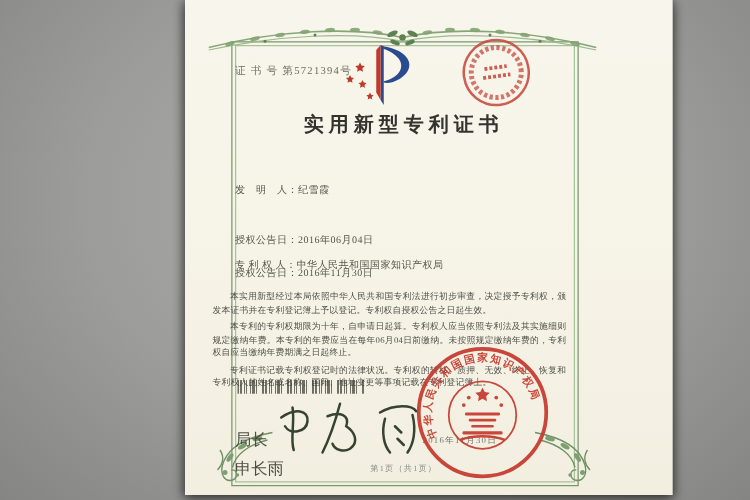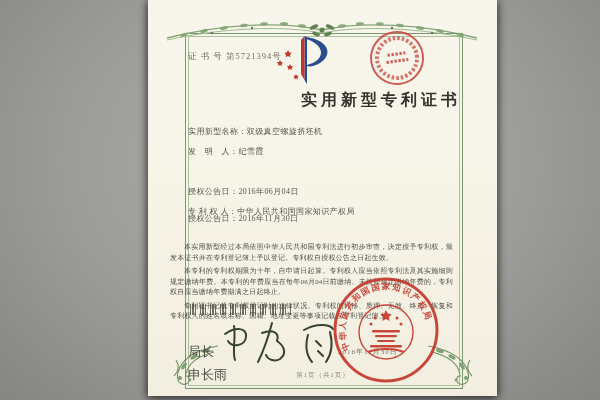--- a/index.html
+++ b/index.html
@@ -2,36 +2,36 @@
 <html><head>
 <meta charset="utf-8">
 <style>
   html,body{margin:0;padding:0;}
   body{width:600px;height:400px;overflow:hidden;
        font-family:"Liberation Serif","DejaVu Serif",serif;}
   .stage{position:relative;width:600px;height:400px;
          background:radial-gradient(ellipse at 50% 40%, #aeaeac 0%, #9c9c9a 55%, #858583 100%);}
   .paper{position:absolute;left:148px;top:0;width:349px;height:396px;
          background:linear-gradient(180deg,#f8f6ec 0%,#f6f3e6 60%,#f2efe1 100%);
-         box-shadow:0 4px 9px rgba(0,0,0,.45), 3px 0 6px rgba(0,0,0,.25), -3px 0 6px rgba(0,0,0,.25);}
+         box-shadow:0 4px 9px rgba(0,0,0,.45), 3px 0 6px rgba(0,0,0,.25), -3px 0 6px rgba(0,0,0,.25);padding-left:41px;}
   .frame{position:absolute;left:37px;top:33px;width:276px;height:354px;
          border:1px solid #7a976f;z-index:1;}
   .frame::after{content:"";position:absolute;left:2px;top:2px;right:2px;bottom:2px;
          border:1px solid #a9c29c;}
   .garland{position:absolute;left:14px;top:19px;width:320px;height:27px;z-index:2;}
   .certno{position:absolute;left:40px;top:51px;font-size:8.5px;color:#6e6e62;
           letter-spacing:1px;z-index:3;}
   .logo{position:absolute;left:120px;top:34px;width:74px;height:56px;z-index:3;}
   .fake-stamp{position:absolute;left:220px;top:29px;width:58px;height:58px;z-index:4;
           transform:rotate(-8deg);opacity:.85;}
-  .title{position:absolute;left:37px;top:90px;width:276px;text-align:right;
+  .title{position:absolute;left:37px;top:90px;width:276px;text-align:center;
          font-size:16px;font-weight:bold;letter-spacing:4px;color:#34342e;z-index:3;}
   .field{position:absolute;left:40px;font-size:8px;color:#56564c;letter-spacing:.4px;
          z-index:3;white-space:nowrap;}
-  .body-text{position:absolute;left:22px;top:242px;width:283px;z-index:3;}
+  .body-text{position:absolute;left:22px;top:232px;width:283px;z-index:3;}
   .body-text p{margin:0 0 3px 0;font-size:7px;line-height:1.5;color:#50504a;
          text-align:justify;text-indent:2em;letter-spacing:.2px;}
   .barcode{position:absolute;left:42px;top:304px;width:102px;height:11px;opacity:.72;z-index:3;
          background:repeating-linear-gradient(90deg,#3d3d35 0 1px,transparent 1px 2px,
            #3d3d35 2px 4px,transparent 4px 5px,#3d3d35 5px 6px,transparent 6px 7px,
            #3d3d35 7px 7.5px,transparent 7.5px 10px);}
   .director{position:absolute;left:40px;top:340px;font-size:13px;color:#4d4d44;
          line-height:1.8;z-index:3;}
   .signature{position:absolute;left:72px;top:318px;width:120px;height:52px;z-index:3;}
   .seal-date{position:absolute;left:190px;top:347px;font-size:7px;color:#75756a;
@@ -131,23 +131,20 @@
 
     <svg class="fake-stamp" viewBox="0 0 58 58">
       <circle cx="29" cy="29" r="26" fill="none" stroke="#c7443a" stroke-width="2"></circle>
       <circle cx="29" cy="29" r="20" fill="none" stroke="#c7443a" stroke-width="4" stroke-dasharray="2.6 2" opacity="0.85"></circle>
       <line x1="20" y1="25" x2="38" y2="25" stroke="#c7443a" stroke-width="3" stroke-dasharray="2.4 1.6"></line>
       <line x1="18" y1="32" x2="40" y2="32" stroke="#c7443a" stroke-width="3" stroke-dasharray="2.4 1.6"></line>
     </svg>
 
     <div class="title">实用新型专利证书</div>
 
-    <div class="field" style="top:126px">
-      <span>实用新型名称：</span><span>双级真空螺旋挤坯机</span>
-    </div>
     <div class="field" style="top:146px">
       <span>发　明　人：</span><span>纪雪霞</span>
     </div>
     <div class="field" style="top:186px">
       <span>授权公告日：</span><span>2016年06月04日</span>
     </div>
     <div class="field" style="top:206px">
       <span>专 利 权 人：</span><span>中华人民共和国国家知识产权局</span>
     </div>
     <div class="field" style="top:213px">

